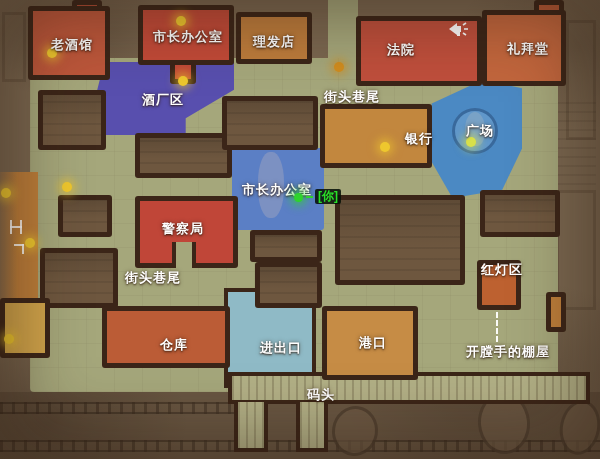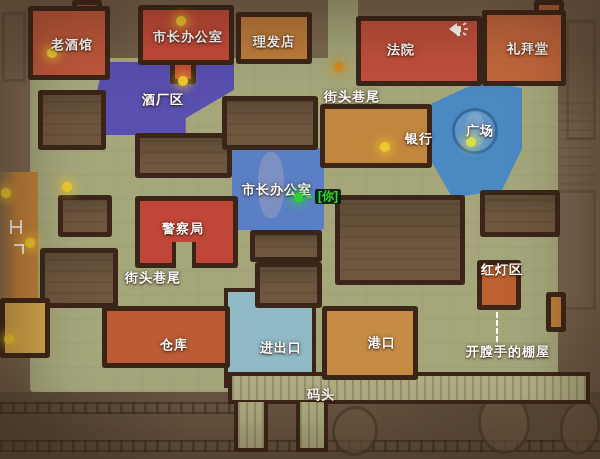--- a/index.html
+++ b/index.html
@@ -155,18 +155,18 @@
   <div class="lbl" style="left:163px;top:91px;">酒厂区</div>
   <div class="lbl" style="left:352px;top:88px;">街头巷尾</div>
   <div class="lbl" style="left:379px;top:130px;margin-left:40px;">银行</div>
   <div class="lbl" style="left:480px;top:122px;">广场</div>
   <div class="lbl" style="left:277px;top:181px;">市长办公室</div>
   <div class="lbl" style="left:183px;top:220px;">警察局</div>
   <div class="lbl" style="left:502px;top:244px;margin-top:17px;">红灯区</div>
   <div class="lbl" style="left:153px;top:269px;">街头巷尾</div>
   <div class="lbl" style="left:174px;top:336px;">仓库</div>
   <div class="lbl" style="left:281px;top:339px;">进出口</div>
-  <div class="lbl" style="left:382px;top:334px;">港口</div>
+  <div class="lbl" style="left:373px;top:334px;">港口</div>
   <div class="lbl" style="left:508px;top:343px;">开膛手的棚屋</div>
   <div class="lbl" style="left:321px;top:386px;">码头</div>
 
   <div class="vignette"></div>
 </div>
 
 </body></html>

